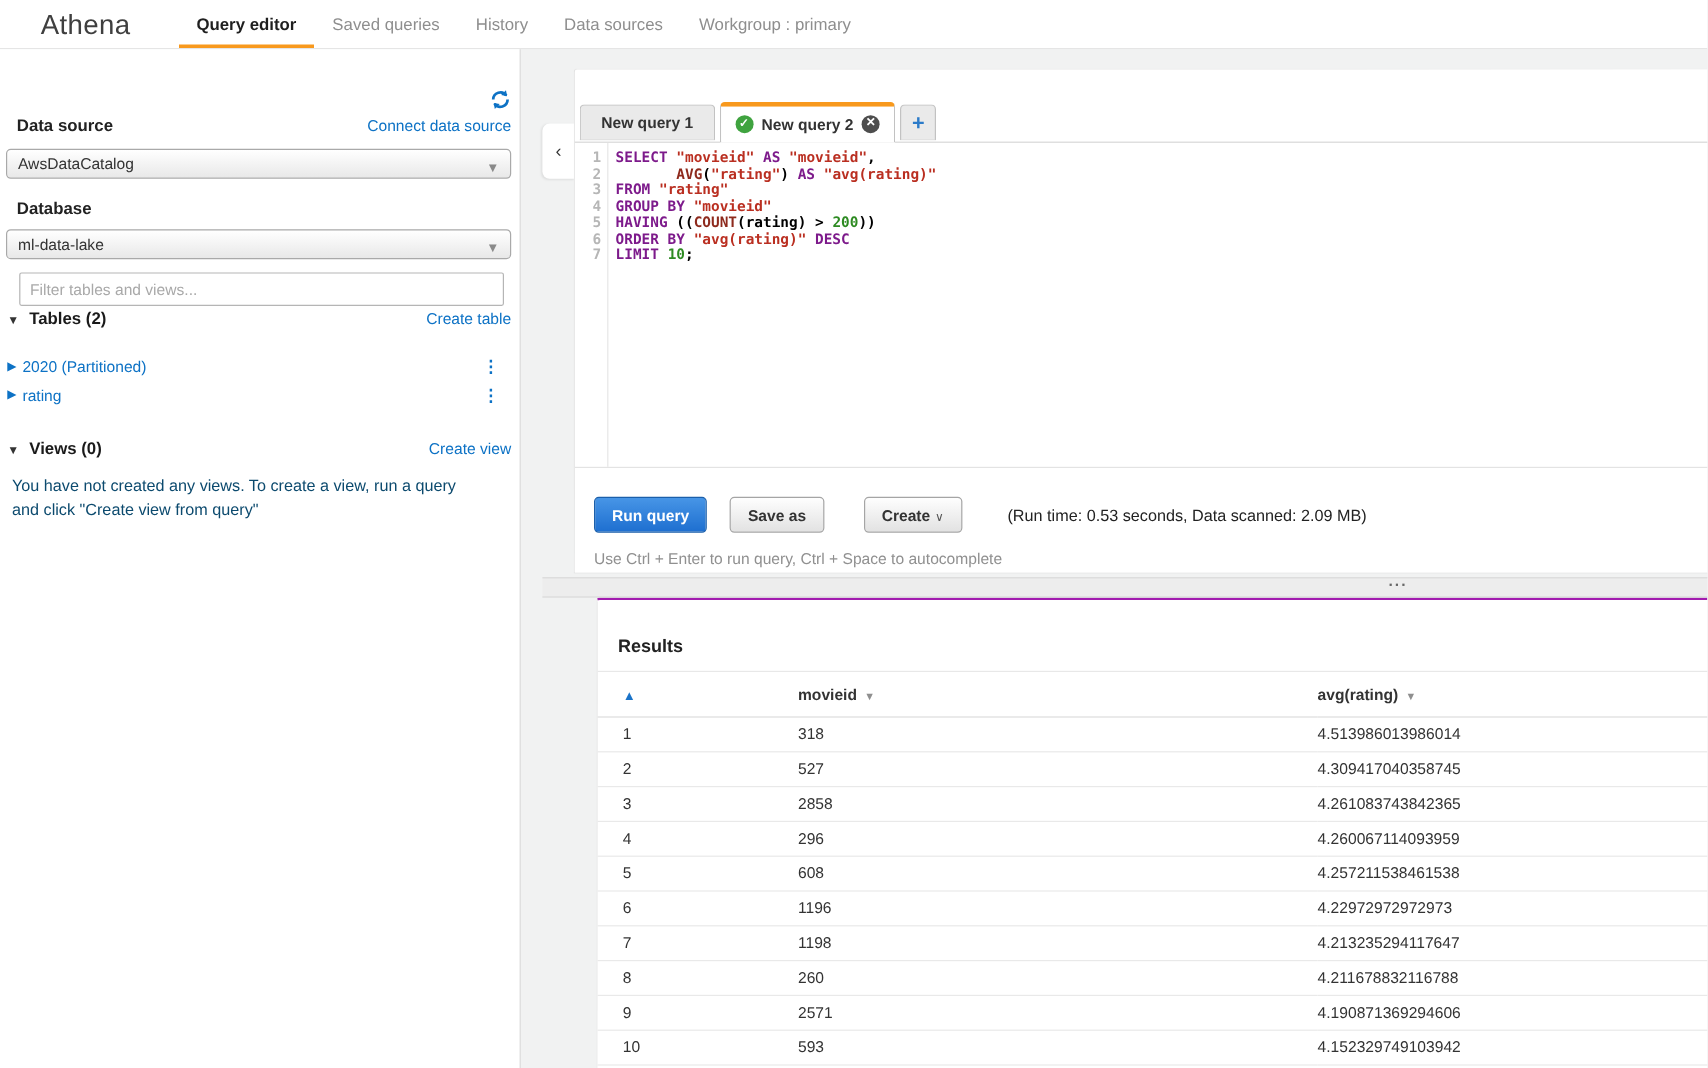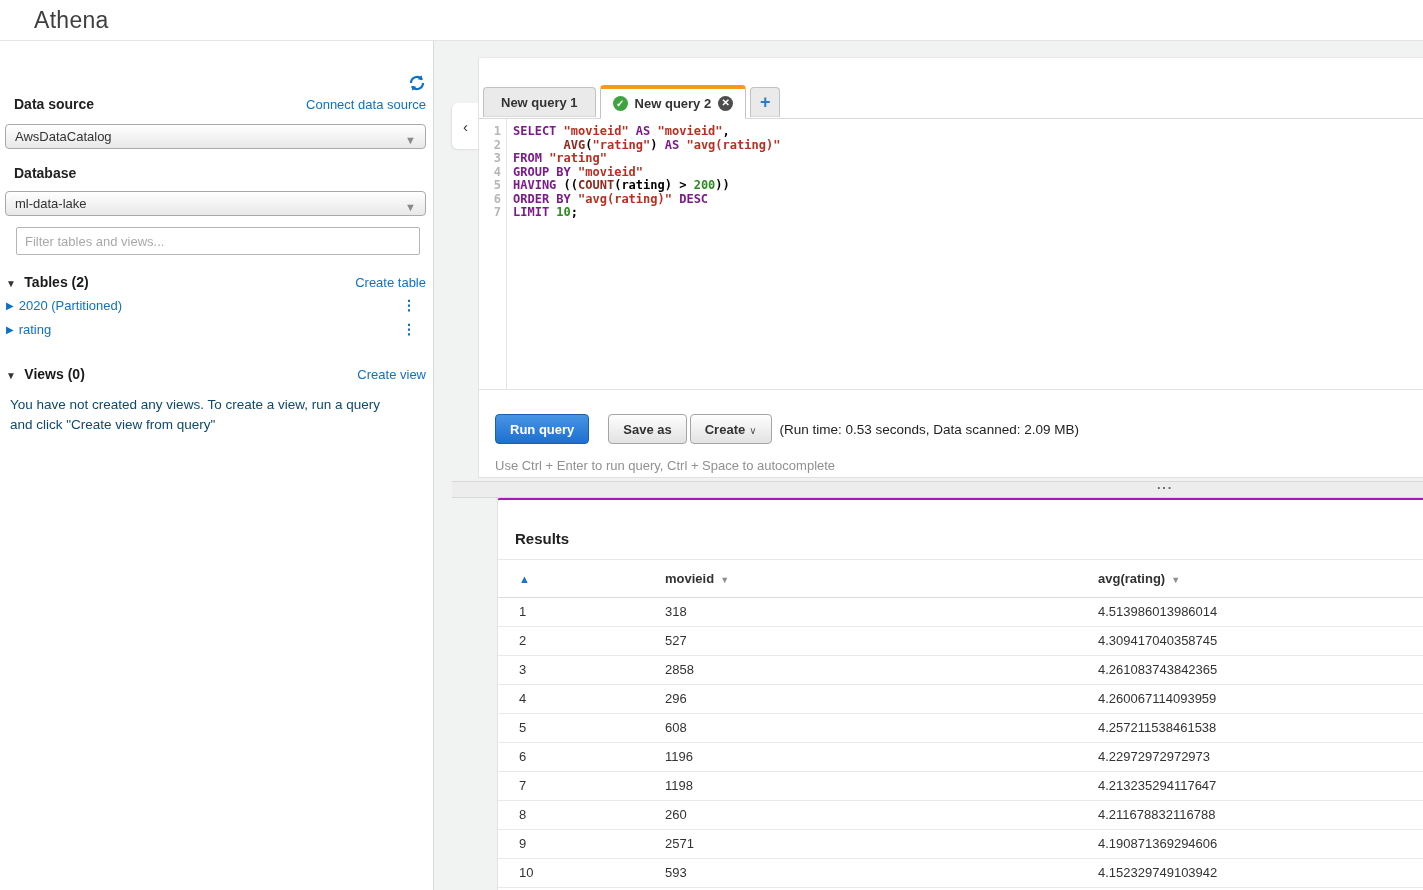--- a/index.html
+++ b/index.html
@@ -106,21 +106,21 @@
   .btn {
     font-family:"Liberation Sans",sans-serif; font-size:13px; font-weight:bold;
     height:30px; padding:0 14px; border-radius:4px; cursor:pointer;
   }
   .btn-primary {
     background:linear-gradient(#4795e6,#1e6fd0); color:#fff; border:1px solid #1b5faa;
     margin-right:19px;
   }
   .btn-default {
     background:linear-gradient(#fefefe,#e2e2e2); color:#333; border:1px solid #a5a5a5;
-    margin-right:3px;
+    margin-right:33px;
   }
   .btn-caret { font-weight:normal; font-size:10px; color:#555; margin-left:4px; }
   .run-stats { font-size:13.5px; color:#222; margin-left:5px; }
   .hint { margin:14px 0 0 16px; font-size:13px; color:#909090; }
   
   .splitter {
     position:absolute; left:452px; top:481px; right:0; height:17px;
     background:#ededed; border-top:1px solid #d9d9d9; border-bottom:1px solid #d9d9d9;
     cursor:row-resize;
   }
@@ -143,20 +143,27 @@
   th.res-th:first-child, td.res-td:first-child { padding-left:21px; }
   .sort-caret { font-size:9px; color:#8f8f8f; margin-left:6px; }
   .sort-asc { font-size:11px; color:#1a73c8; }
   td.res-td { font-size:13px; color:#333; height:29px; border-bottom:1px solid #e9e9e9; }
 </style>
 </head>
 <body>
 
 <div class="topnav">
   <div class="brand">Athena</div>
+  <div class="nav-items">
+      <div class="nav-item active">Query editor</div>
+      <div class="nav-item">Saved queries</div>
+      <div class="nav-item">History</div>
+      <div class="nav-item">Data sources</div>
+      <div class="nav-item">Workgroup : primary</div>
+    </div>
 </div>
 
 <div class="sidebar">
   <div class="refresh-btn">
     <svg width="18" height="18" viewBox="0 0 24 24">
       <path fill="none" stroke="#0d72c5" stroke-width="3" d="M20 12a8 8 0 0 1-14.6 4.5"></path>
       <path fill="none" stroke="#0d72c5" stroke-width="3" d="M4 12a8 8 0 0 1 14.6-4.5"></path>
       <path fill="#0d72c5" d="M18.2 1.6l1.2 6.6-6.6-1.2z"></path>
       <path fill="#0d72c5" d="M5.8 22.4l-1.2-6.6 6.6 1.2z"></path>
     </svg>
@@ -176,21 +183,21 @@
     <span class="side-label">Database</span>
   </div>
 
   <div class="select-box" style="top:150px;">
     <span>ml-data-lake</span>
     <span class="select-caret">▼</span>
   </div>
 
   <input class="filter-input" style="top: 186px;" placeholder="Filter tables and views...">
 
-  <div class="section-row" style="top:232px;gap:13px;">
+  <div class="section-row" style="top:216px;gap:13px;">
     <span>
       <span class="tri-down">▼</span>
       <span class="section-title">Tables (2)</span>
     </span>
     <a class="link">Create table</a>
   </div>
 
   <div class="tree-list" style="top:252px;">
       <div class="tree-row">
         <span class="tree-tri">▶</span>

